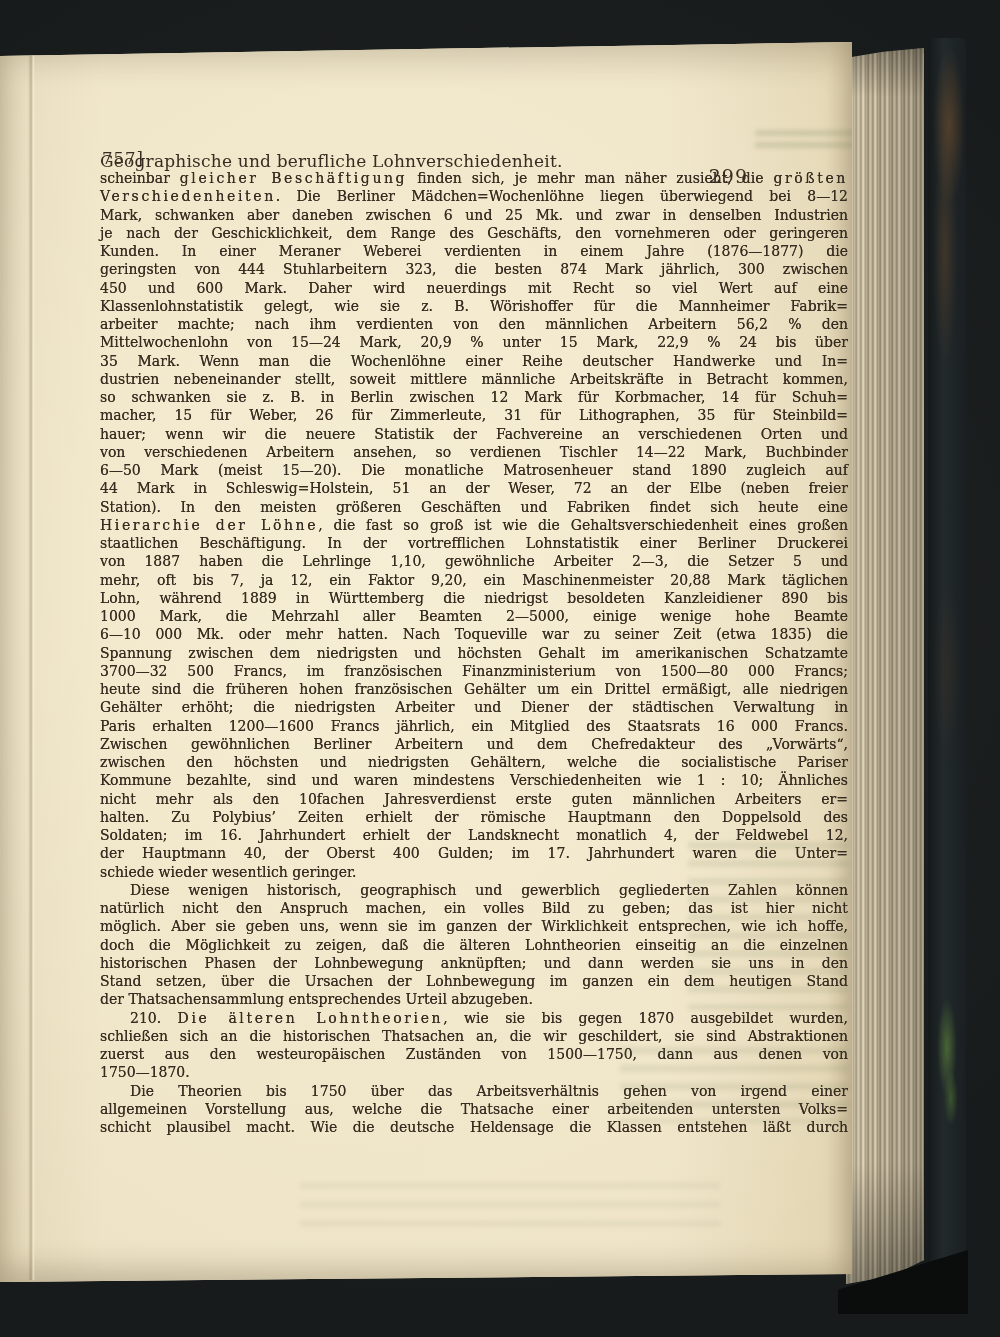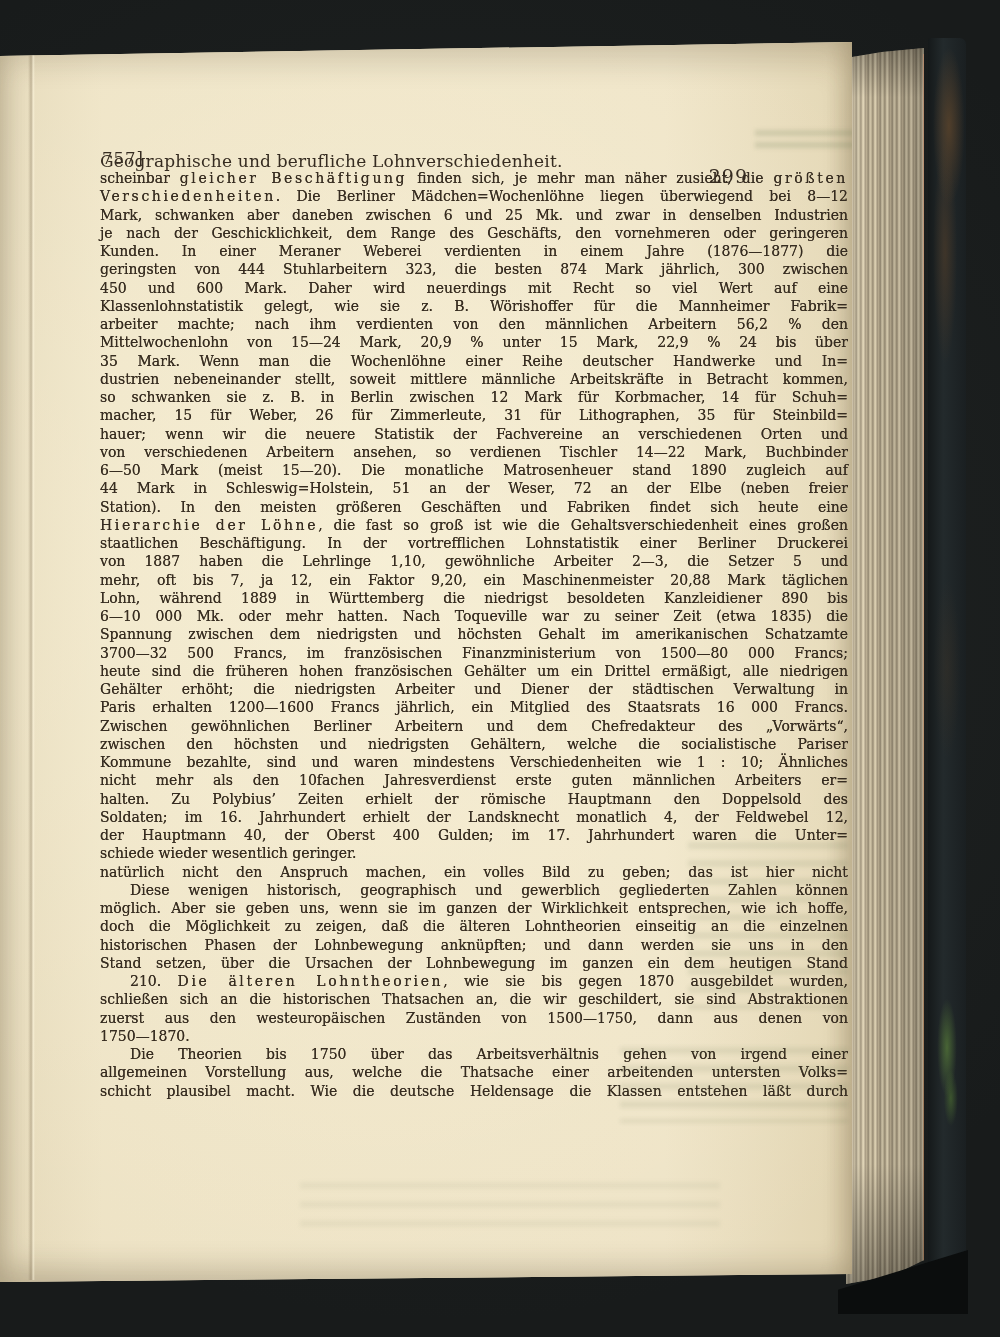--- a/index.html
+++ b/index.html
@@ -130,42 +130,44 @@
           <div class="line"><span>hauer; wenn wir die neuere Statistik der Fachvereine an verschiedenen Orten und</span></div>
           <div class="line"><span>von verschiedenen Arbeitern ansehen, so verdienen Tischler 14—22 Mark, Buchbinder</span></div>
           <div class="line"><span>6—50 Mark (meist 15—20). Die monatliche Matrosenheuer stand 1890 zugleich auf</span></div>
           <div class="line"><span>44 Mark in Schleswig=Holstein, 51 an der Weser, 72 an der Elbe (neben freier</span></div>
           <div class="line"><span>Station). In den meisten größeren Geschäften und Fabriken findet sich heute eine</span></div>
           <div class="line"><span class="sperr">Hierarchie der Löhne</span><span>, die fast so groß ist wie die Gehaltsverschiedenheit eines großen</span></div>
           <div class="line"><span>staatlichen Beschäftigung. In der vortrefflichen Lohnstatistik einer Berliner Druckerei</span></div>
           <div class="line"><span>von 1887 haben die Lehrlinge 1,10, gewöhnliche Arbeiter 2—3, die Setzer 5 und</span></div>
           <div class="line"><span>mehr, oft bis 7, ja 12, ein Faktor 9,20, ein Maschinenmeister 20,88 Mark täglichen</span></div>
           <div class="line"><span>Lohn, während 1889 in Württemberg die niedrigst besoldeten Kanzleidiener 890 bis</span></div>
+          <div class="line"><span>1000 Mark, die Mehrzahl aller Beamten 2—5000, einige wenige hohe Beamte</span></div>
           <div class="line"><span>6—10 000 Mk. oder mehr hatten. Nach Toqueville war zu seiner Zeit (etwa 1835) die</span></div>
           <div class="line"><span>Spannung zwischen dem niedrigsten und höchsten Gehalt im amerikanischen Schatzamte</span></div>
           <div class="line"><span>3700—32 500 Francs, im französischen Finanzministerium von 1500—80 000 Francs;</span></div>
           <div class="line"><span>heute sind die früheren hohen französischen Gehälter um ein Drittel ermäßigt, alle niedrigen</span></div>
           <div class="line"><span>Gehälter erhöht; die niedrigsten Arbeiter und Diener der städtischen Verwaltung in</span></div>
           <div class="line"><span>Paris erhalten 1200—1600 Francs jährlich, ein Mitglied des Staatsrats 16 000 Francs.</span></div>
           <div class="line"><span>Zwischen gewöhnlichen Berliner Arbeitern und dem Chefredakteur des „Vorwärts“,</span></div>
           <div class="line"><span>zwischen den höchsten und niedrigsten Gehältern, welche die socialistische Pariser</span></div>
           <div class="line"><span>Kommune bezahlte, sind und waren mindestens Verschiedenheiten wie 1 : 10; Ähnliches</span></div>
           <div class="line"><span>nicht mehr als den 10fachen Jahresverdienst erste guten männlichen Arbeiters er=</span></div>
           <div class="line"><span>halten. Zu Polybius’ Zeiten erhielt der römische Hauptmann den Doppelsold des</span></div>
           <div class="line"><span>Soldaten; im 16. Jahrhundert erhielt der Landsknecht monatlich 4, der Feldwebel 12,</span></div>
           <div class="line"><span>der Hauptmann 40, der Oberst 400 Gulden; im 17. Jahrhundert waren die Unter=</span></div>
           <div class="line last"><span>schiede wieder wesentlich geringer.</span></div>
         </div>
         <div>
+          <div class="line indent"><span>Diese wenigen historisch, geographisch und gewerblich gegliederten Zahlen können</span></div>
           <div class="line"><span>natürlich nicht den Anspruch machen, ein volles Bild zu geben; das ist hier nicht</span></div>
-          <div class="line indent"><span>Diese wenigen historisch, geographisch und gewerblich gegliederten Zahlen können</span></div>
           <div class="line"><span>möglich. Aber sie geben uns, wenn sie im ganzen der Wirklichkeit entsprechen, wie ich hoffe,</span></div>
           <div class="line"><span>doch die Möglichkeit zu zeigen, daß die älteren Lohntheorien einseitig an die einzelnen</span></div>
           <div class="line"><span>historischen Phasen der Lohnbewegung anknüpften; und dann werden sie uns in den</span></div>
           <div class="line"><span>Stand setzen, über die Ursachen der Lohnbewegung im ganzen ein dem heutigen Stand</span></div>
+          <div class="line last"><span>der Thatsachensammlung entsprechendes Urteil abzugeben.</span></div>
         </div>
         <div>
           <div class="line indent"><span>210. </span><span class="sperr">Die älteren Lohntheorien</span><span>, wie sie bis gegen 1870 ausgebildet wurden,</span></div>
           <div class="line"><span>schließen sich an die historischen Thatsachen an, die wir geschildert, sie sind Abstraktionen</span></div>
           <div class="line"><span>zuerst aus den westeuropäischen Zuständen von 1500—1750, dann aus denen von</span></div>
           <div class="line last"><span>1750—1870.</span></div>
         </div>
         <div>
           <div class="line indent"><span>Die Theorien bis 1750 über das Arbeitsverhältnis gehen von irgend einer</span></div>
           <div class="line"><span>allgemeinen Vorstellung aus, welche die Thatsache einer arbeitenden untersten Volks=</span></div>

